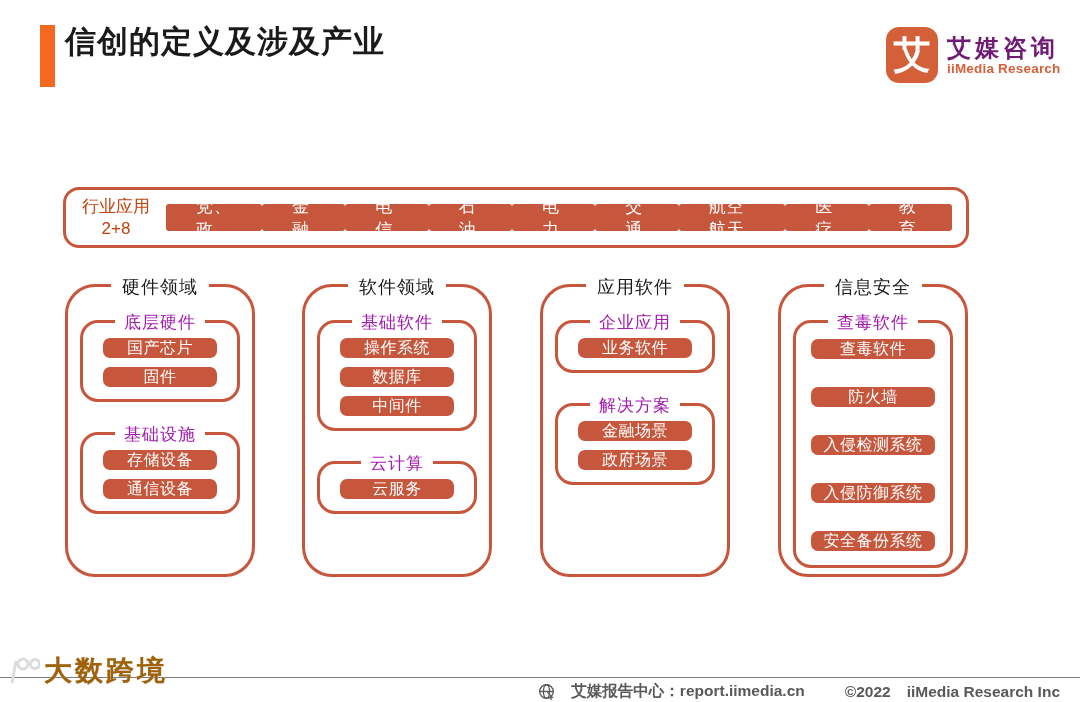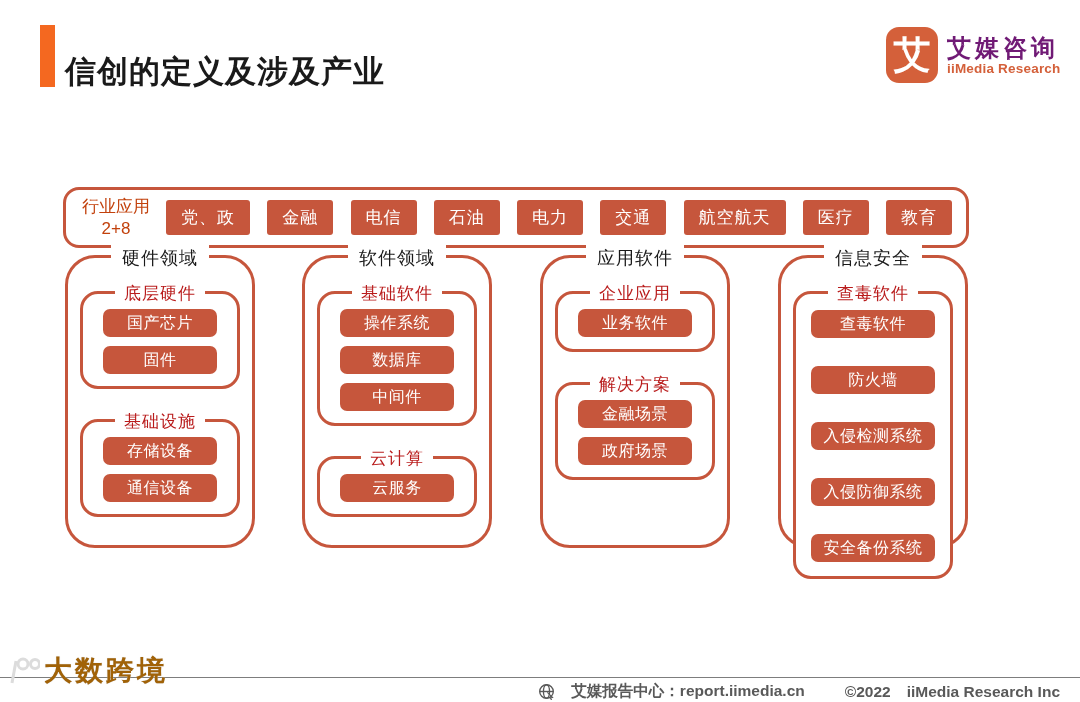--- a/index.html
+++ b/index.html
@@ -2,56 +2,56 @@
 <html><head>
 <meta charset="utf-8">
 <style>
   * { margin:0; padding:0; box-sizing:border-box; }
   html,body { width:1080px; height:702px; }
   body { font-family:"Liberation Sans","DejaVu Sans",sans-serif; background:#ffffff; }
   .page { position:relative; width:1080px; height:702px; background:#fff; overflow:hidden; }
 
   
   .title-bar { position:absolute; left:40px; top:25px; width:15px; height:62px; background:#F46820; }
-  .page-title { position:absolute; left:65px; top:51px; font-size:31px; font-weight:bold;
+  .page-title { position:absolute; left:65px; top:21px; font-size:31px; font-weight:bold;
                 color:#1a1a1a; letter-spacing:1px; white-space:nowrap; }
   .logo { position:absolute; left:886px; top:27px; display:flex; align-items:center; }
   .logo-icon { width:52px; height:56px; background:#D4603A; border-radius:13px; color:#fff;
                display:flex; align-items:center; justify-content:center; font-size:37px; font-weight:bold; }
   .logo-text { margin-left:9px; display:flex; flex-direction:column; }
   .logo-cn { font-size:24px; font-weight:bold; color:#701a75; letter-spacing:4px; line-height:1.15; }
   .logo-en { font-size:13.5px; font-weight:bold; color:#D4603A; letter-spacing:.2px; }
 
   
   .industry-box { position:absolute; left:63px; top:187px; width:906px; height:61px;
                   border:3px solid #C6563C; border-radius:16px; display:flex; align-items:center; }
   .industry-label { width:100px; min-width:100px; text-align:center; font-size:17px; color:#c2410c;
                     line-height:1.25; }
   .industry-items { flex:1; display:flex; justify-content:space-between; align-items:center;
                     margin:0 14px 0 0; }
-  .chip { height:35px; background:#C6563C; color:#fff; font-size:17px; letter-spacing:1px;
-          display:flex; align-items:center; justify-content:center; padding:0 15px; border-radius:3px; }
+  .chip { height:27px; background:#C6563C; color:#fff; font-size:17px; letter-spacing:1px;
+          display:flex; align-items:center; justify-content:center; padding:0 30px; border-radius:3px; }
 
   
-  .columns { position:absolute; left:0; top:255px; width:1080px; height:293px; }
+  .columns { position:absolute; left:0; top:284px; width:1080px; height:293px; }
   .col { position:absolute; top:0; width:190px; height:293px; border:3px solid #C6563C;
          border-radius:30px; padding-top:33px; background:#fff; }
   .col:nth-child(1){ left:65px; } .col:nth-child(2){ left:302px; }
   .col:nth-child(3){ left:540px; } .col:nth-child(4){ left:778px; }
   .col-title { position:absolute; top:-13px; left:50%; transform:translateX(-50%);
                background:#fff; padding:0 11px; font-size:18px; line-height:26px; color:#1a1a1a;
                font-weight:500; white-space:nowrap; letter-spacing:1px; }
   .group { position:relative; margin:0 12px; border:3px solid #C6563C; border-radius:18px; background:#fff; }
   .group + .group { margin-top:30px; }
   .group-title { position:absolute; top:-12px; left:50%; transform:translateX(-50%);
-                 background:#fff; padding:0 9px; font-size:17px; line-height:23px; color:#b91c1c;
+                 background:#fff; padding:0 9px; font-size:17px; line-height:23px; color:#a21caf;
                  font-weight:500; white-space:nowrap; letter-spacing:1px; }
   .group-items { display:flex; flex-direction:column; gap:9px; padding:15px 20px 12px; }
   .col:nth-child(4) .group-items { gap:28px; padding:16px 15px 14px; }
-  .item-btn { height:28px; background:#C6563C; color:#fff; font-size:16px; border-radius:7px;
+  .item-btn { height:20px; background:#C6563C; color:#fff; font-size:16px; border-radius:7px;
               display:flex; align-items:center; justify-content:center; white-space:nowrap; letter-spacing:.5px; }
 
   
   .footer-line { position:absolute; left:0; top:677px; width:1080px; border-top:1.5px solid #7d7d7d; }
   .footer { position:absolute; right:20px; top:681px; display:flex; align-items:center; gap:16px;
             color:#595959; font-size:15.5px; font-weight:bold; }
   .footer .gap { width:8px; }
   .globe { width:17px; height:17px; }
 
   

